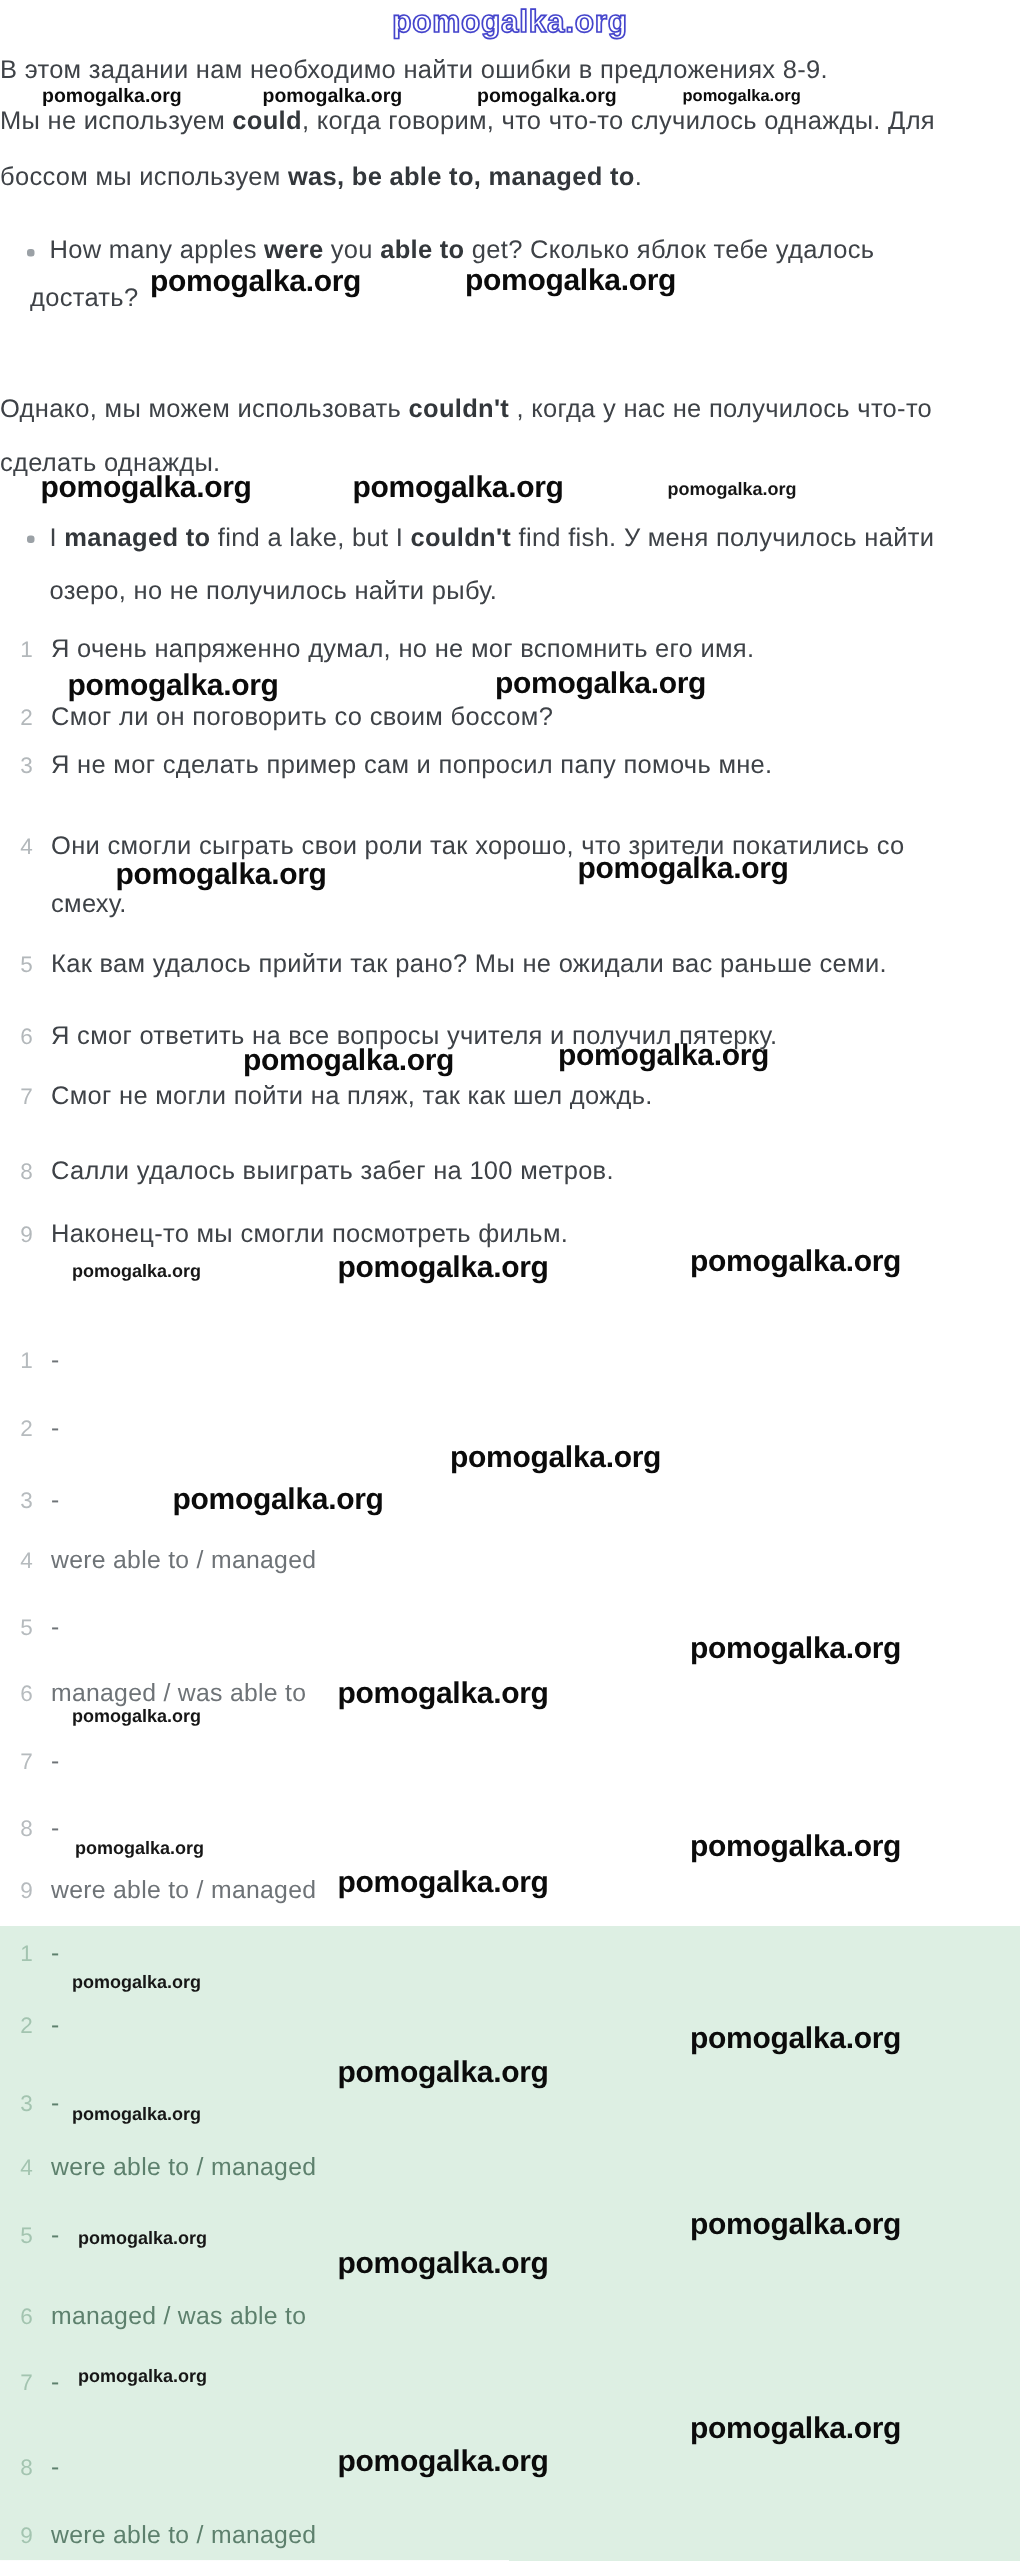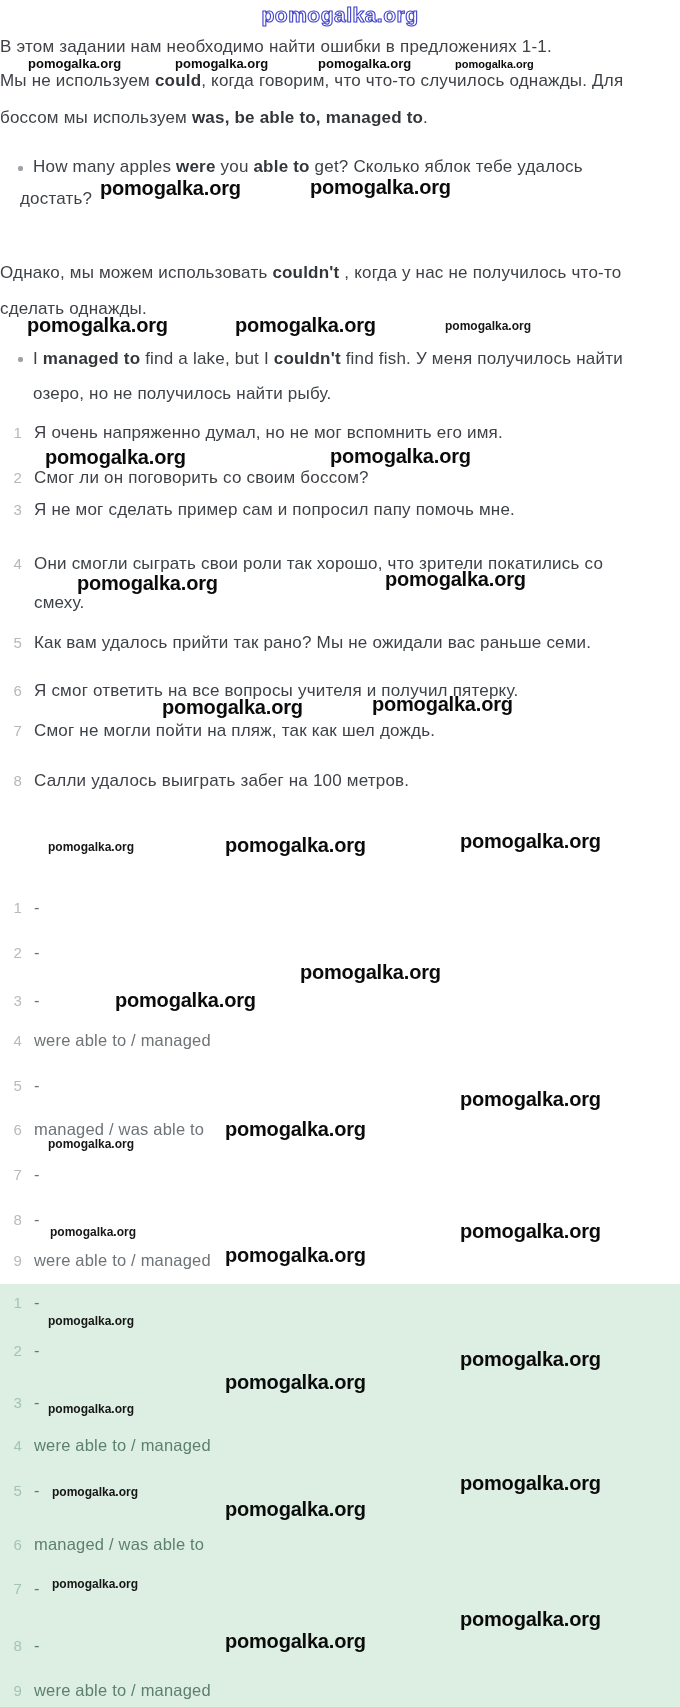--- a/index.html
+++ b/index.html
@@ -27,21 +27,21 @@
 </style>
 </head>
 <body>
 
 <div class="page">
 
   <div class="green-panel"></div>
 
   <div class="logo">pomogalka.org</div>
 
-  <div class="line" style="left:0;top:36px"><span>В этом задании нам необходимо найти ошибки в предложениях 1-1.</span></div>
+  <div class="line" style="left:0;top:36px"><span>В этом задании нам необходимо найти ошибки в предложениях 8-9.</span></div>
   <div class="line" style="left:0;top:70px"><span>Мы не используем </span><b>could</b><span>, когда говорим, что что-то случилось однажды. Для</span></div>
   <div class="line" style="left:0;top:107px"><span>боссом мы используем </span><b>was, be able to, managed to</b><span>.</span></div>
 
   <div class="dot" style="left:18px;top:166px"></div>
   <div class="line" style="left:33px;top:156px"><span>How many apples </span><b>were</b><span> you </span><b>able to</b><span> get? Сколько яблок тебе удалось</span></div>
   <div class="line" style="left:20px;top:188px"><span>достать?</span></div>
 
   <div class="line" style="left:0;top:262px"><span>Однако, мы можем использовать </span><b>couldn't</b><span> , когда у нас не получилось что-то</span></div>
   <div class="line" style="left:0;top:298px"><span>сделать однажды.</span></div>
 
@@ -51,20 +51,21 @@
 
   <div class="line" style="left:0;top:422px"><span class="num">1</span><span>Я очень напряженно думал, но не мог вспомнить его имя.</span></div>
   <div class="line" style="left:0;top:467px"><span class="num">2</span><span>Смог ли он поговорить со своим боссом?</span></div>
   <div class="line" style="left:0;top:499px"><span class="num">3</span><span>Я не мог сделать пример сам и попросил папу помочь мне.</span></div>
   <div class="line" style="left:0;top:553px"><span class="num">4</span><span>Они смогли сыграть свои роли так хорошо, что зрители покатились со</span></div>
   <div class="line" style="left:34px;top:592px"><span>смеху.</span></div>
   <div class="line" style="left:0;top:632px"><span class="num">5</span><span>Как вам удалось прийти так рано? Мы не ожидали вас раньше семи.</span></div>
   <div class="line" style="left:0;top:680px"><span class="num">6</span><span>Я смог ответить на все вопросы учителя и получил пятерку.</span></div>
   <div class="line" style="left:0;top:720px"><span class="num">7</span><span>Смог не могли пойти на пляж, так как шел дождь.</span></div>
   <div class="line" style="left:0;top:770px"><span class="num">8</span><span>Салли удалось выиграть забег на 100 метров.</span></div>
+  <div class="line" style="left:0;top:812px"><span class="num">9</span><span>Наконец-то мы смогли посмотреть фильм.</span></div>
 
   <div class="line arow" style="left:0;top:897px"><span class="num">1</span><span>-</span></div>
   <div class="line arow" style="left:0;top:942px"><span class="num">2</span><span>-</span></div>
   <div class="line arow" style="left:0;top:990px"><span class="num">3</span><span>-</span></div>
   <div class="line arow" style="left:0;top:1030px"><span class="num">4</span><span>were able to / managed</span></div>
   <div class="line arow" style="left:0;top:1075px"><span class="num">5</span><span>-</span></div>
   <div class="line arow" style="left:0;top:1119px"><span class="num">6</span><span>managed / was able to</span></div>
   <div class="line arow" style="left:0;top:1164px"><span class="num">7</span><span>-</span></div>
   <div class="line arow" style="left:0;top:1209px"><span class="num">8</span><span>-</span></div>
   <div class="line arow" style="left:0;top:1250px"><span class="num">9</span><span>were able to / managed</span></div>

